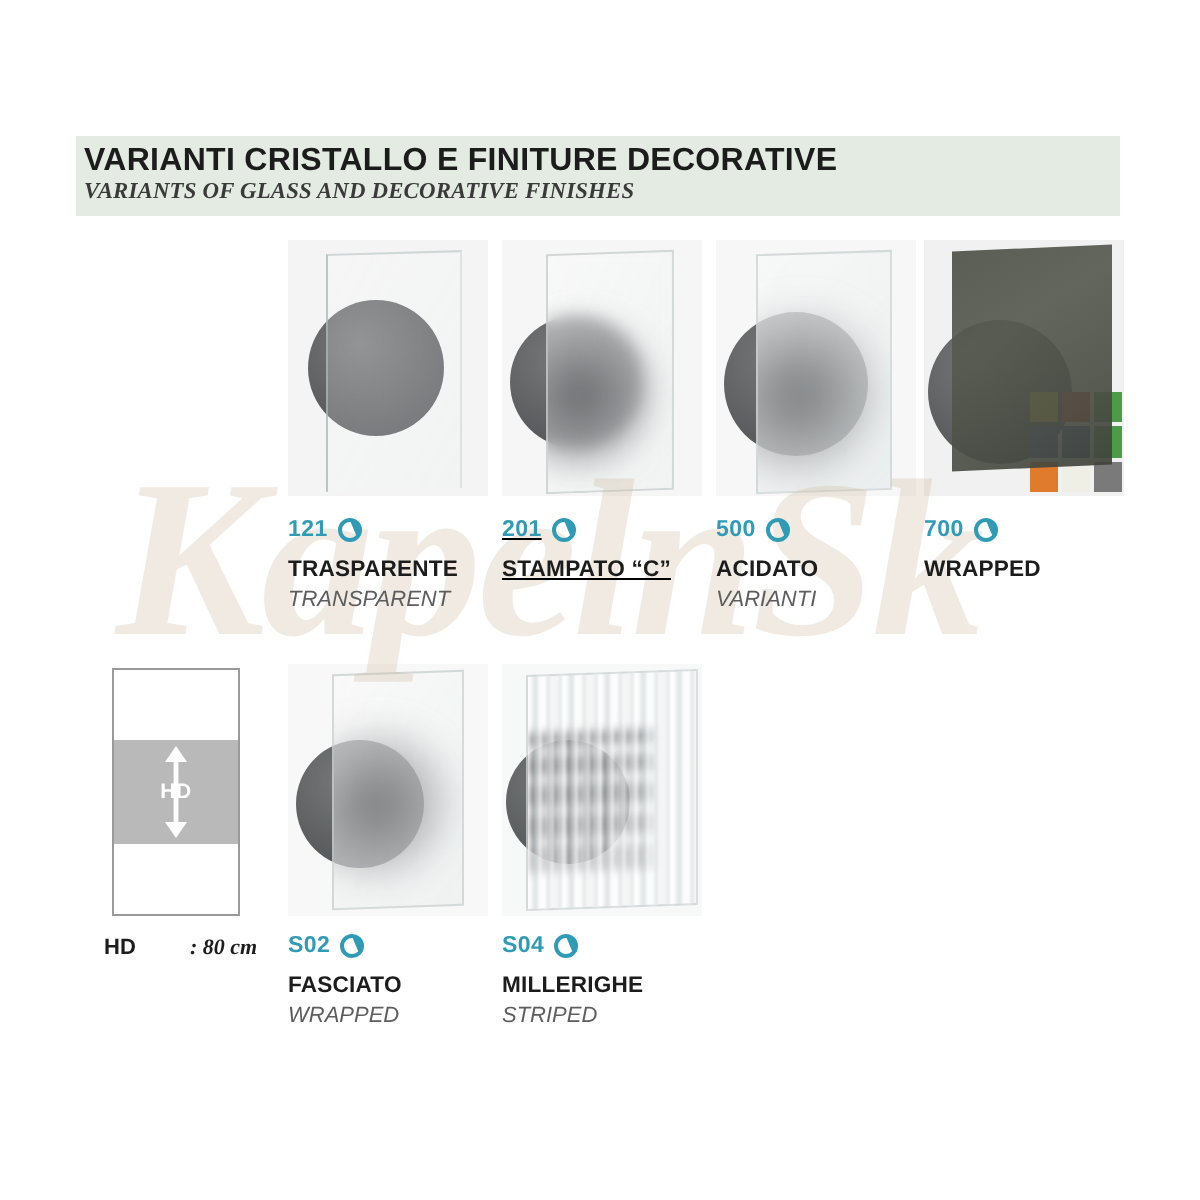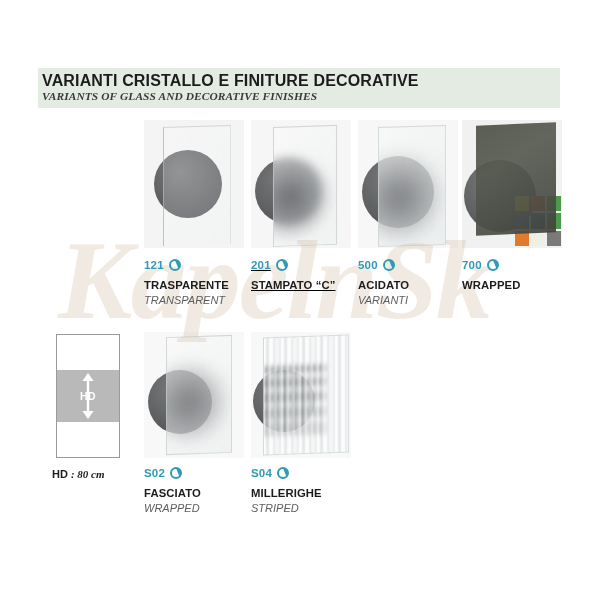--- a/index.html
+++ b/index.html
@@ -247,21 +247,21 @@
     position:absolute;left:50%;top:50%;transform:translate(-50%,-50%);
     font-size:10.5px;font-weight:700;color:#ffffff;letter-spacing:.3px;
   }
   #hd-caption{
     position:absolute;left:52px;top:468px;z-index:6;
     font-size:11px;color:#1c1c1c;white-space:nowrap;
   }
   #hd-caption .hd-key{font-weight:700;}
   #hd-caption .hd-val{
     font-family:"Liberation Serif", serif;
-    font-style:italic;font-weight:700;
+    font-style:italic;font-weight:700;margin-left:24px;
   }
 </style>
 </head>
 <body>
 
 <div id="watermark">KapelnSk</div>
 
 <div id="header-band"></div>
 <div id="header-title">VARIANTI CRISTALLO E FINITURE DECORATIVE</div>
 <div id="header-subtitle">VARIANTS OF GLASS AND DECORATIVE FINISHES</div>

